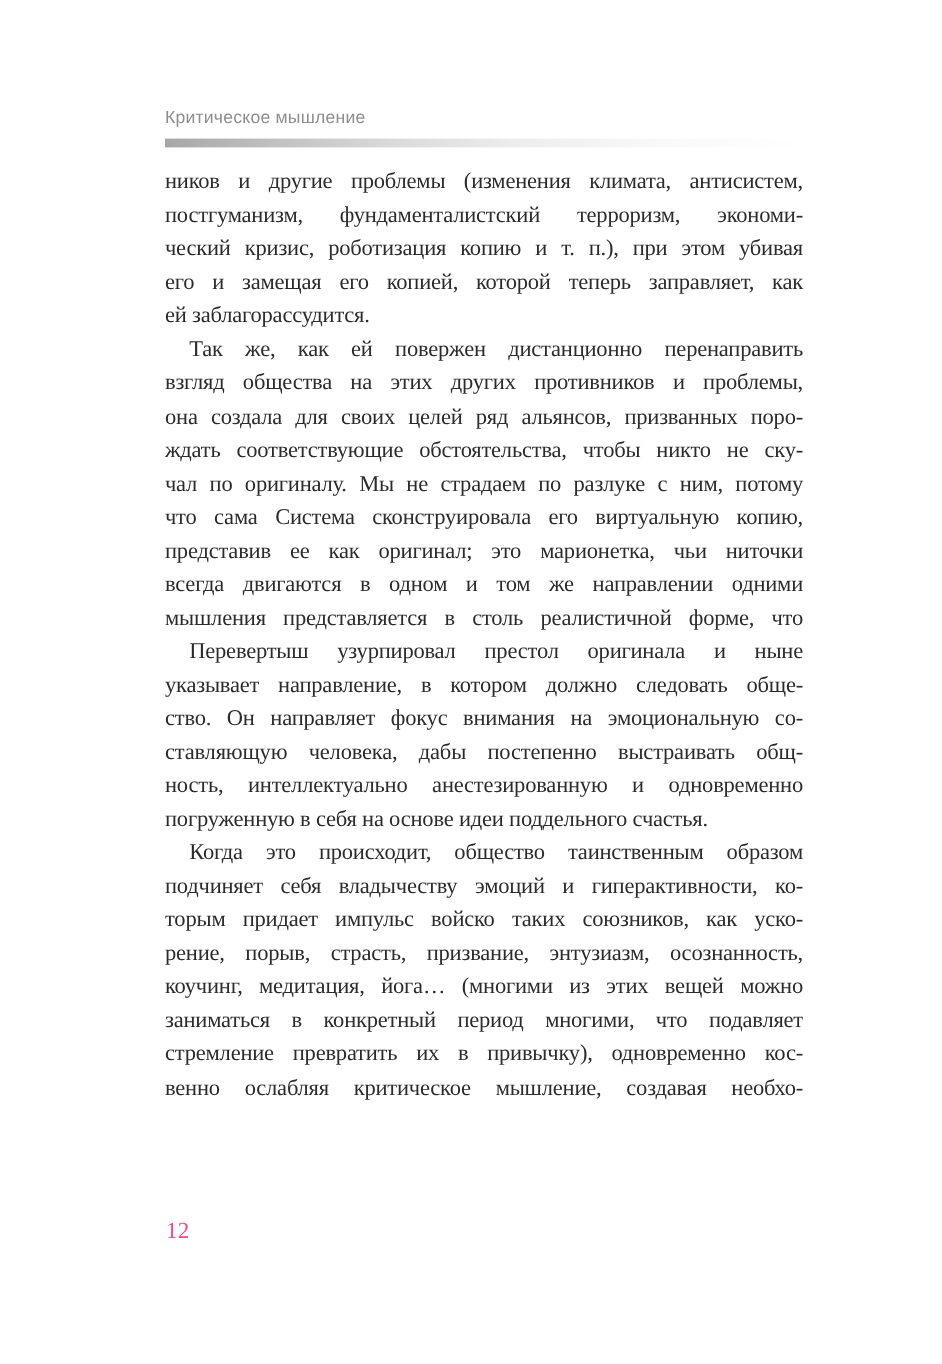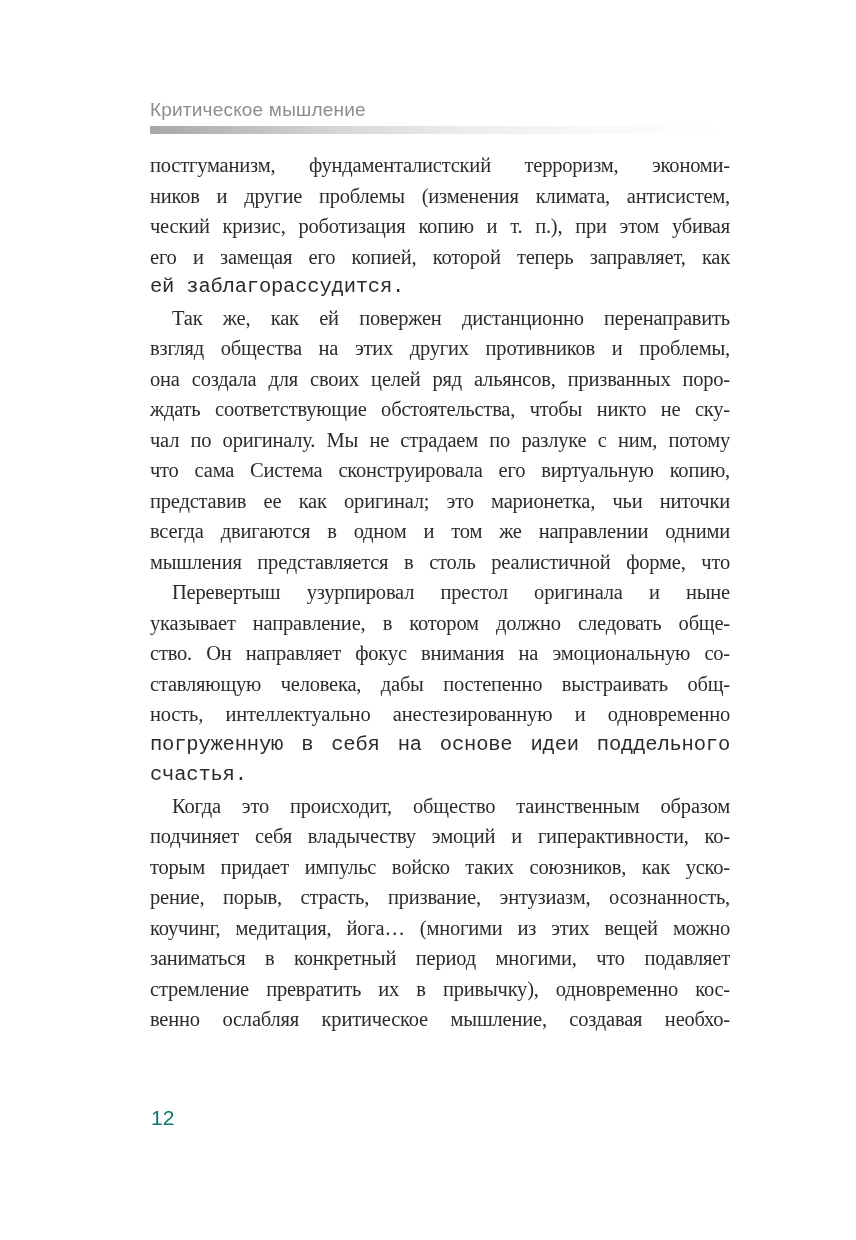--- a/index.html
+++ b/index.html
@@ -13,21 +13,21 @@
     height: 1240px;
     background: #ffffff;
     overflow: hidden;
     font-family: "Liberation Serif", "DejaVu Serif", serif;
   }
   .running-header {
     position: absolute;
     left: 150px;
     top: 99px;
     font-family: "Liberation Sans", "DejaVu Sans", sans-serif;
-    font-size: 19px;
+    font-size: 16px;
     font-weight: 400;
     color: #8d8d8d;
     letter-spacing: 0.2px;
     white-space: nowrap;
   }
   .header-rule {
     position: absolute;
     left: 150px;
     top: 126px;
     width: 580px;
@@ -45,43 +45,42 @@
     line-height: 30.5px;
     color: #2b2b2b;
     letter-spacing: -0.2px;
   }
   .line {
     text-align: justify;
     text-align-last: justify;
   }
   .line.plain {
     text-align-last: left;
-    font-family: Liberation Mono, monospace;
   }
   .line.indent {
     text-indent: 22px;
   }
   .page-number {
     position: absolute;
     left: 151px;
     top: 1106px;
-    font-family: Liberation Sans, sans-serif;
+    font-family: Liberation Serif, serif;
     font-size: 21px;
-    color: #0f766e;
+    color: #ec4899;
   }
 </style>
 </head>
 <body>
 
 <div class="page">
   <div class="running-header">Критическое мышление</div>
   <div class="header-rule"></div>
   <div class="text-block">
+      <div class="line">ников и другие проблемы (изменения климата, антисистем,</div>
       <div class="line">постгуманизм, фундаменталистский терроризм, экономи-</div>
-      <div class="line">ников и другие проблемы (изменения климата, антисистем,</div>
       <div class="line">ческий кризис, роботизация копию и т. п.), при этом убивая</div>
       <div class="line">его и замещая его копией, которой теперь заправляет, как</div>
       <div class="line plain">ей заблагорассудится.</div>
       <div class="line indent">Так же, как ей повержен дистанционно перенаправить</div>
       <div class="line">взгляд общества на этих других противников и проблемы,</div>
       <div class="line">она создала для своих целей ряд альянсов, призванных поро-</div>
       <div class="line">ждать соответствующие обстоятельства, чтобы никто не ску-</div>
       <div class="line">чал по оригиналу. Мы не страдаем по разлуке с ним, потому</div>
       <div class="line">что сама Система сконструировала его виртуальную копию,</div>
       <div class="line">представив ее как оригинал; это марионетка, чьи ниточки</div>

